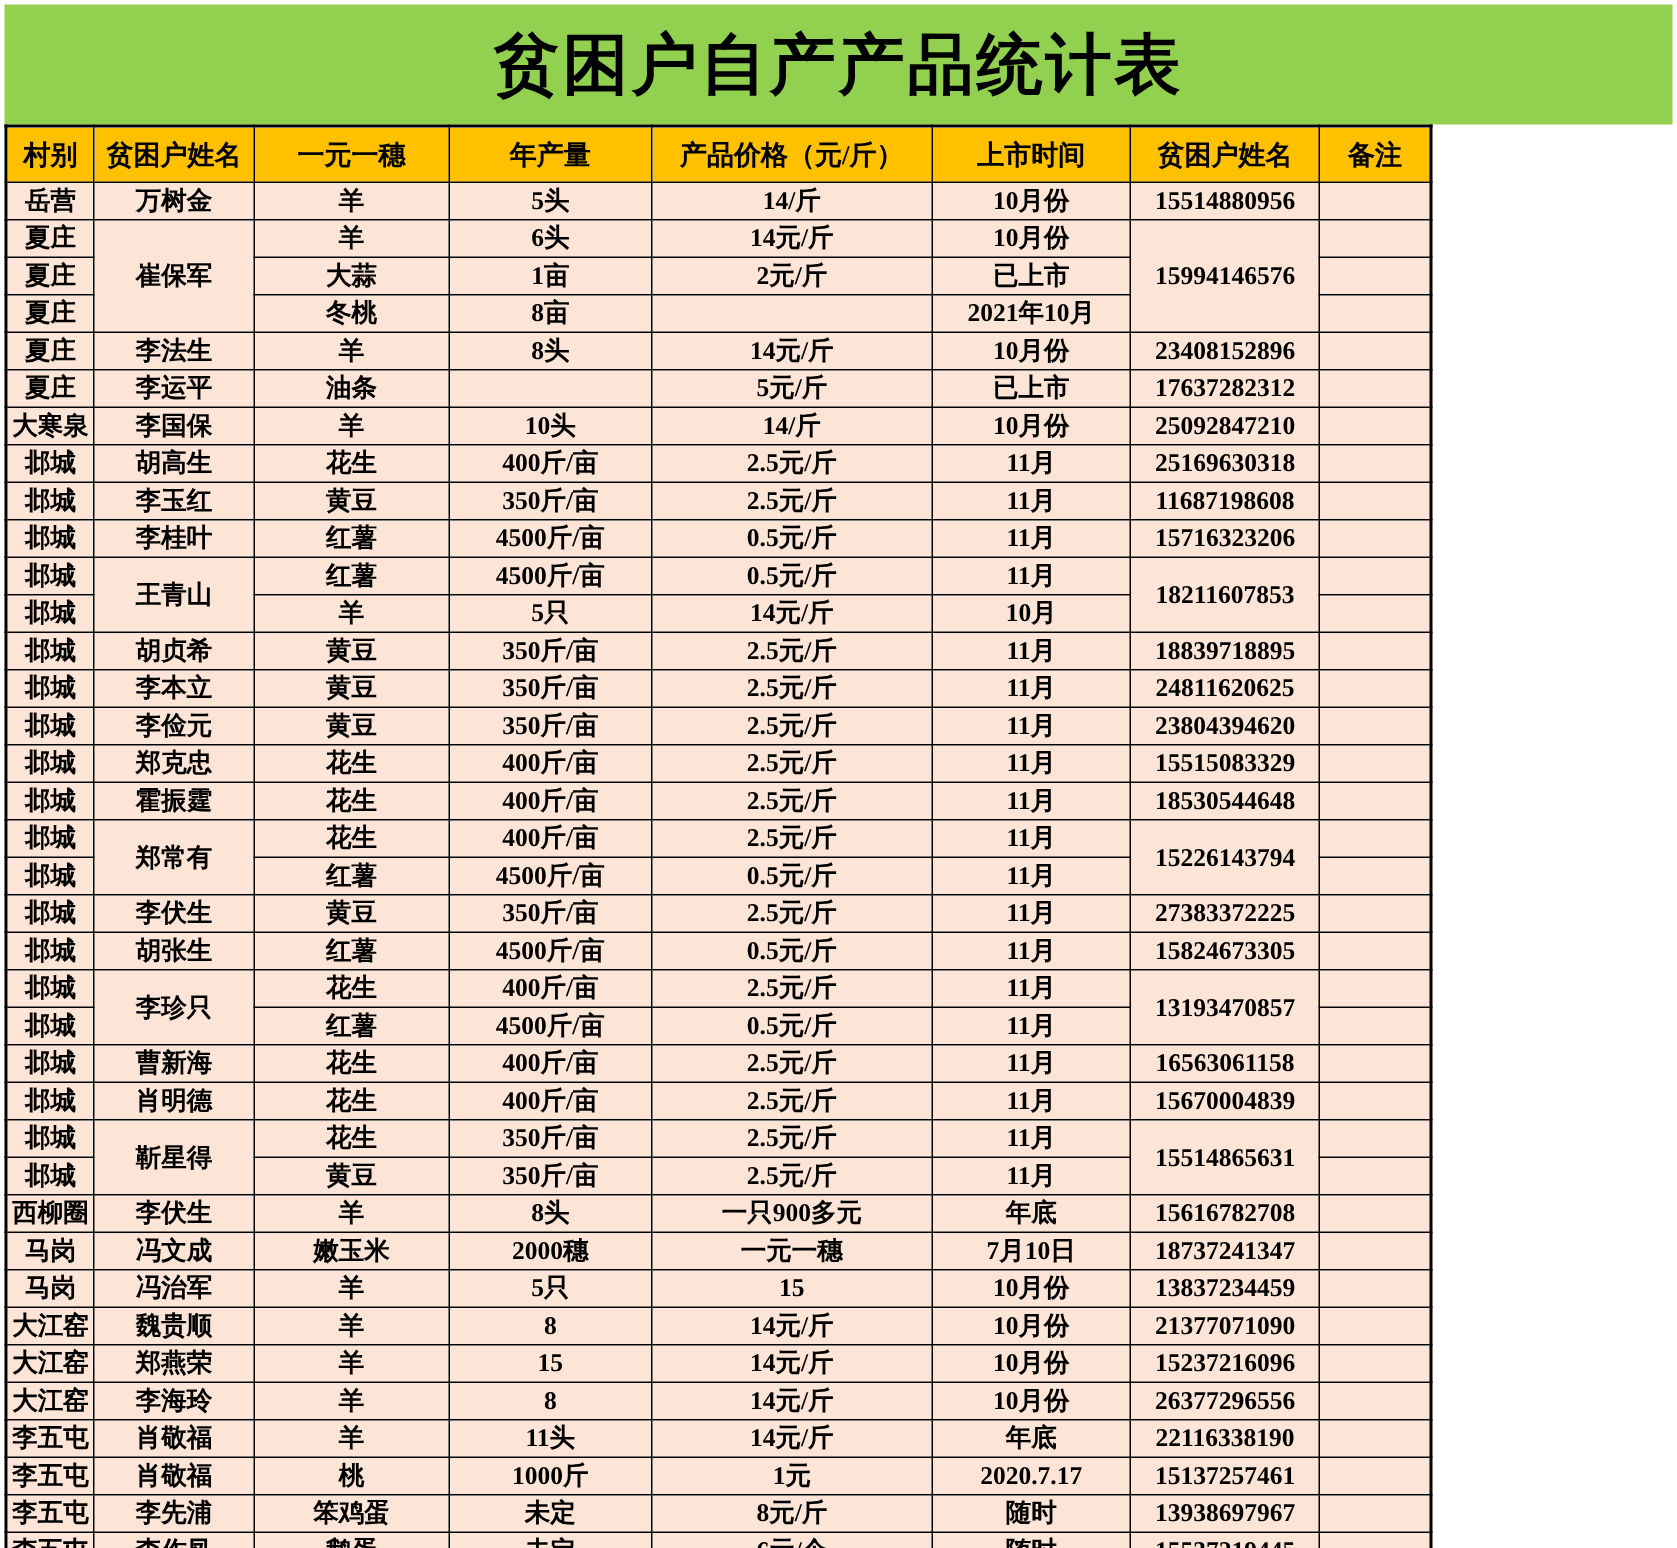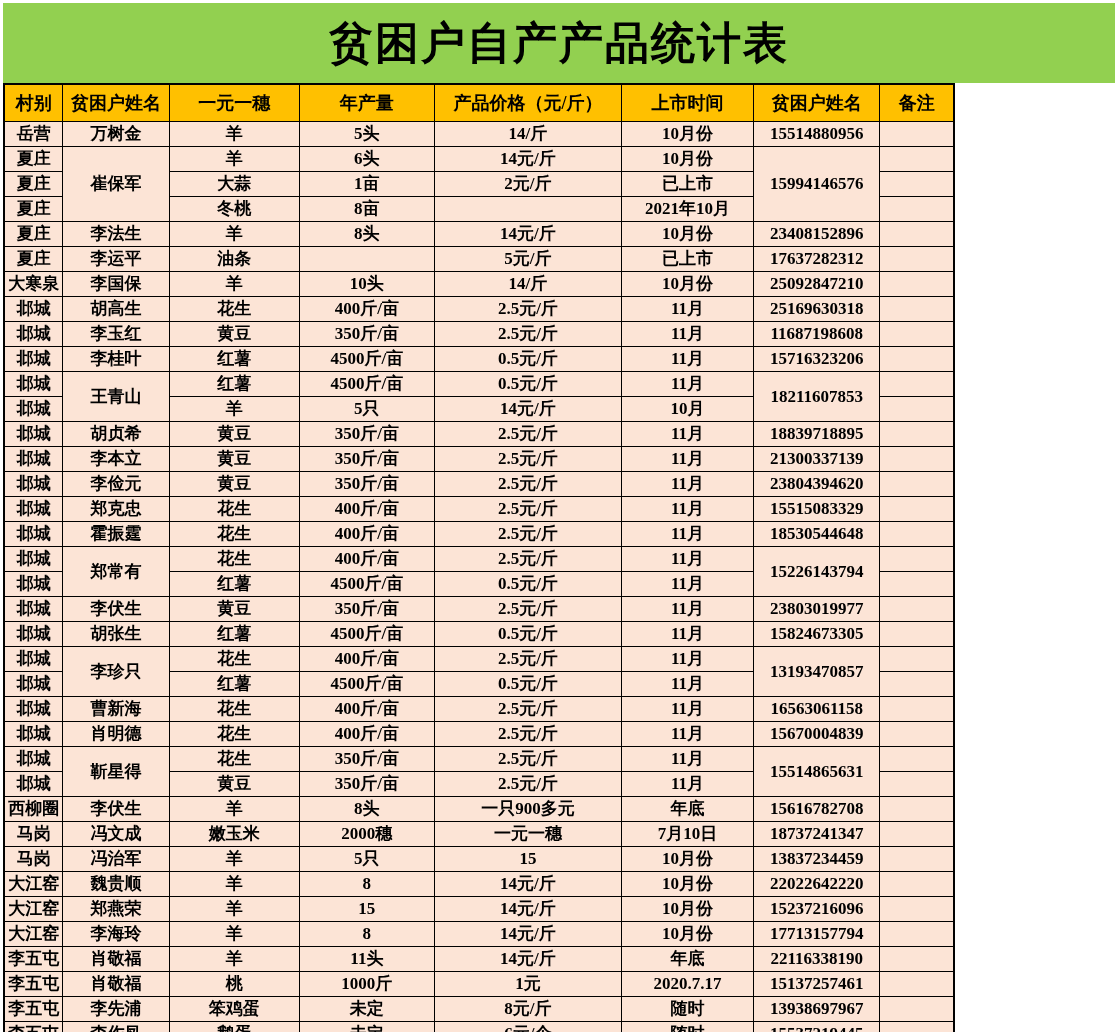--- a/index.html
+++ b/index.html
@@ -201,21 +201,21 @@
           <td>18839718895</td>
           <td></td>
         </tr>
         <tr>
           <td>邶城</td>
           <td>李本立</td>
           <td>黄豆</td>
           <td>350斤/亩</td>
           <td>2.5元/斤</td>
           <td>11月</td>
-          <td>21300337139</td>
+          <td>24811620625</td>
           <td></td>
         </tr>
         <tr>
           <td>邶城</td>
           <td>李俭元</td>
           <td>黄豆</td>
           <td>350斤/亩</td>
           <td>2.5元/斤</td>
           <td>11月</td>
           <td>23804394620</td>
@@ -259,21 +259,21 @@
           <td>11月</td>
           <td></td>
         </tr>
         <tr>
           <td>邶城</td>
           <td>李伏生</td>
           <td>黄豆</td>
           <td>350斤/亩</td>
           <td>2.5元/斤</td>
           <td>11月</td>
-          <td>23803019977</td>
+          <td>27383372225</td>
           <td></td>
         </tr>
         <tr>
           <td>邶城</td>
           <td>胡张生</td>
           <td>红薯</td>
           <td>4500斤/亩</td>
           <td>0.5元/斤</td>
           <td>11月</td>
           <td>15824673305</td>
@@ -365,41 +365,41 @@
           <td>13837234459</td>
           <td></td>
         </tr>
         <tr>
           <td>大江窑</td>
           <td>魏贵顺</td>
           <td>羊</td>
           <td>8</td>
           <td>14元/斤</td>
           <td>10月份</td>
-          <td>22022642220</td>
+          <td>21377071090</td>
           <td></td>
         </tr>
         <tr>
           <td>大江窑</td>
           <td>郑燕荣</td>
           <td>羊</td>
           <td>15</td>
           <td>14元/斤</td>
           <td>10月份</td>
           <td>15237216096</td>
           <td></td>
         </tr>
         <tr>
           <td>大江窑</td>
           <td>李海玲</td>
           <td>羊</td>
           <td>8</td>
           <td>14元/斤</td>
           <td>10月份</td>
-          <td>17713157794</td>
+          <td>26377296556</td>
           <td></td>
         </tr>
         <tr>
           <td>李五屯</td>
           <td>肖敬福</td>
           <td>羊</td>
           <td>11头</td>
           <td>14元/斤</td>
           <td>年底</td>
           <td>22116338190</td>

